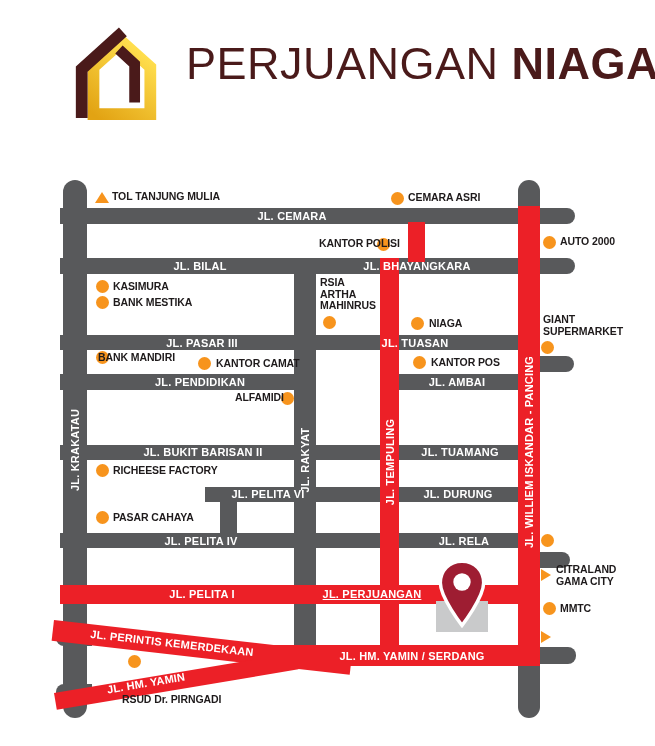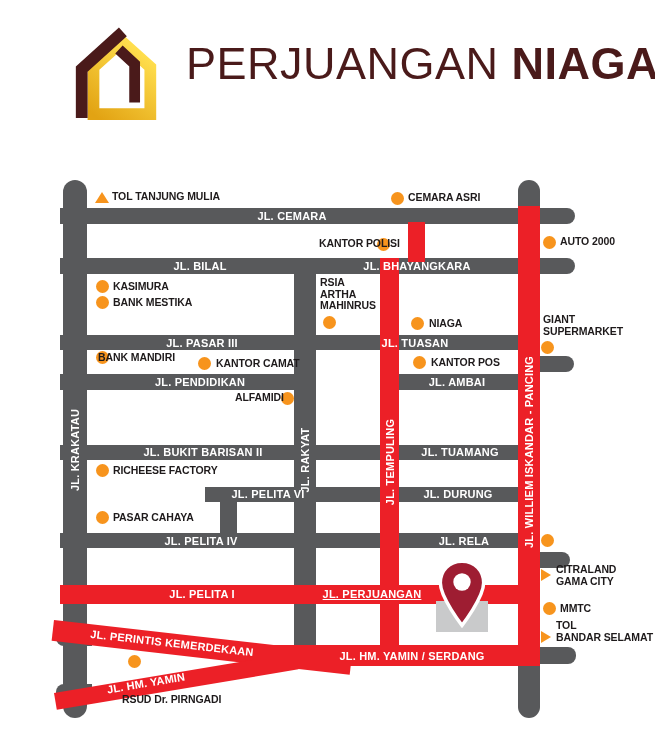--- a/index.html
+++ b/index.html
@@ -138,19 +138,17 @@
       <div class="poi-label" style="left: 113px; top: 465px;">RICHEESE FACTORY</div>
       <div class="poi-dot" style="left: 96px; top: 511px;"></div>
       <div class="poi-label" style="left: 113px; top: 512px;">PASAR CAHAYA</div>
       <div class="poi-dot" style="left: 541px; top: 534px;"></div>
       <div class="poi-tri-right" style="left: 541px; top: 569px;"></div>
       <div class="poi-label" style="left: 556px; top: 564px;">CITRALAND
 GAMA CITY</div>
       <div class="poi-dot" style="left: 543px; top: 602px;"></div>
       <div class="poi-label" style="left: 560px; top: 603px;">MMTC</div>
       <div class="poi-tri-right" style="left: 541px; top: 631px;"></div>
-      <div class="poi-label" style="left: 556px; top: 620px;">TOL
-BANDAR SELAMAT</div>
       <div class="poi-dot" style="left: 128px; top: 655px;"></div>
       <div class="poi-label" style="left: 122px; top: 694px;">RSUD Dr. PIRNGADI</div>
     </div>
 
 </div>
 
 </body></html>

